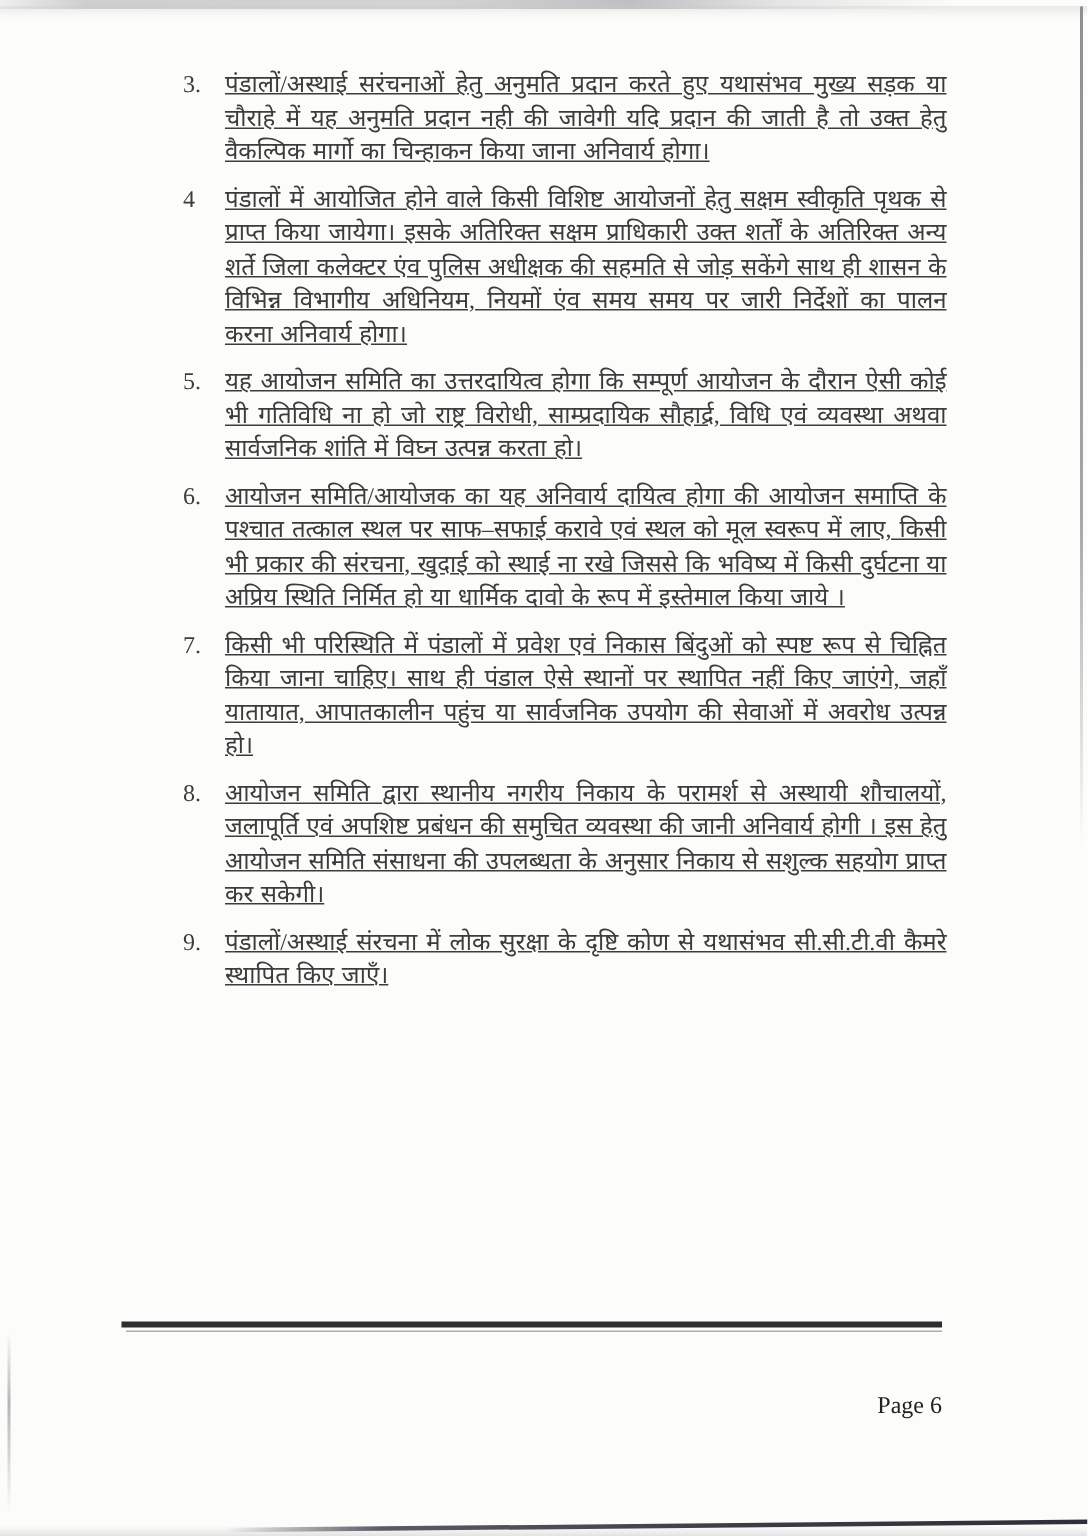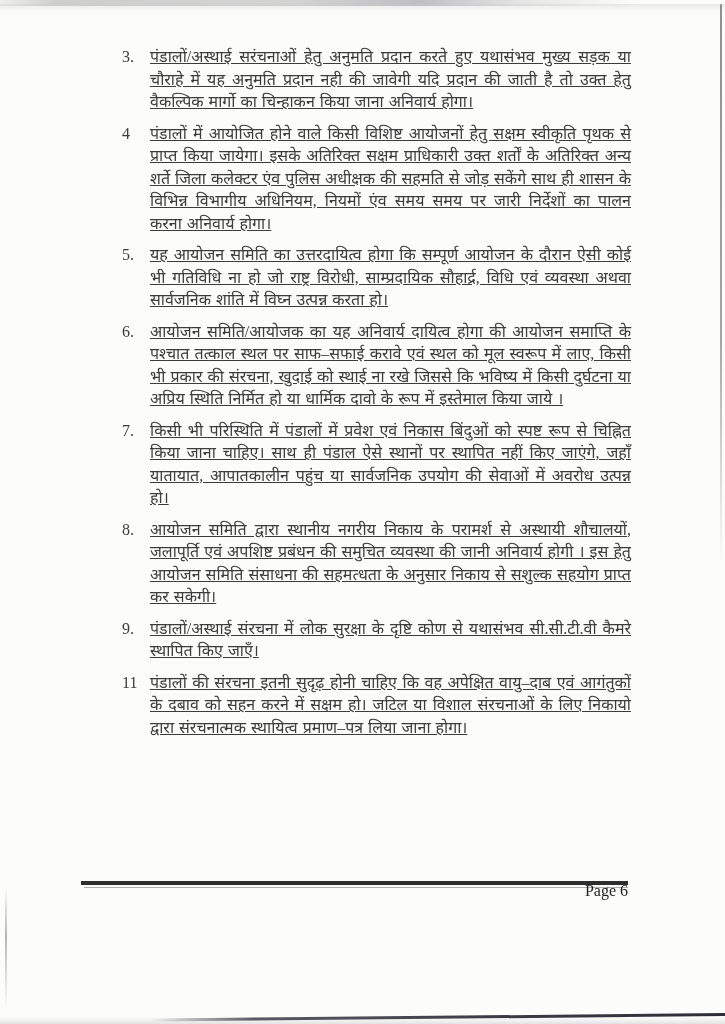--- a/index.html
+++ b/index.html
@@ -98,21 +98,21 @@
   .footer-rule-echo {
     position: absolute;
     top: 887px;
     left: 84px;
     width: 544px;
     height: 1px;
     background: #aeaeae;
   }
   .page-number {
     position: absolute;
-    top: 882px;
+    top: 929px;
     right: 97px;
     font-family: "Liberation Serif", serif;
     font-size: 16px;
     color: #222222;
   }
 </style>
 </head>
 <body>
 
 <div class="page">
@@ -140,29 +140,25 @@
     <li class="item">
       <span class="num">6.</span>
       <span class="txt">आयोजन समिति/आयोजक का यह अनिवार्य दायित्व होगा की आयोजन  समाप्ति के पश्चात तत्काल स्थल पर साफ–सफाई करावे एवं स्थल को मूल स्वरूप में लाए, किसी भी प्रकार की संरचना, खुदाई को स्थाई ना रखे  जिससे कि भविष्य में किसी दुर्घटना या अप्रिय स्थिति निर्मित हो या धार्मिक दावो के रूप में इस्तेमाल  किया जाये ।</span>
     </li>
     <li class="item">
       <span class="num">7.</span>
       <span class="txt">किसी भी परिस्थिति में पंडालों में प्रवेश एवं निकास बिंदुओं को स्पष्ट रूप से चिह्नित किया जाना चाहिए। साथ ही पंडाल ऐसे स्थानों पर स्थापित नहीं किए जाएंगे, जहाँ यातायात, आपातकालीन पहुंच या सार्वजनिक उपयोग की सेवाओं में अवरोध उत्पन्न हो।</span>
     </li>
     <li class="item">
       <span class="num">8.</span>
-      <span class="txt">आयोजन समिति द्वारा स्थानीय नगरीय निकाय के परामर्श से अस्थायी शौचालयों, जलापूर्ति एवं अपशिष्ट प्रबंधन की समुचित व्यवस्था की जानी अनिवार्य होगी । इस हेतु आयोजन समिति संसाधना की सहमत्धता के अनुसार निकाय से सशुल्क सहयोग प्राप्त कर सकेगी।</span>
+      <span class="txt">आयोजन समिति द्वारा स्थानीय नगरीय निकाय के परामर्श से अस्थायी शौचालयों, जलापूर्ति एवं अपशिष्ट प्रबंधन की समुचित व्यवस्था की जानी अनिवार्य होगी । इस हेतु आयोजन समिति संसाधना की उपलब्धता के अनुसार निकाय से सशुल्क सहयोग प्राप्त कर सकेगी।</span>
     </li>
     <li class="item">
       <span class="num">9.</span>
       <span class="txt">पंडालों/अस्थाई संरचना में लोक सुरक्षा के दृष्टि कोण से यथासंभव सी.सी.टी.वी कैमरे स्थापित किए जाएँ।</span>
-    </li>
-    <li class="item">
-      <span class="num">11</span>
-      <span class="txt">पंडालों की संरचना इतनी सुदृढ़ होनी चाहिए कि वह अपेक्षित वायु–दाब एवं आगंतुकों के दबाव को सहन करने में सक्षम हो। जटिल या विशाल संरचनाओं के लिए निकायो द्वारा संरचनात्मक स्थायित्व प्रमाण–पत्र लिया जाना होगा।</span>
     </li>
   </ol>
 
   <div class="footer-rule"></div>
   <div class="footer-rule-echo"></div>
   <div class="page-number">Page 6</div>
 
 </div>
 
 </body></html>

